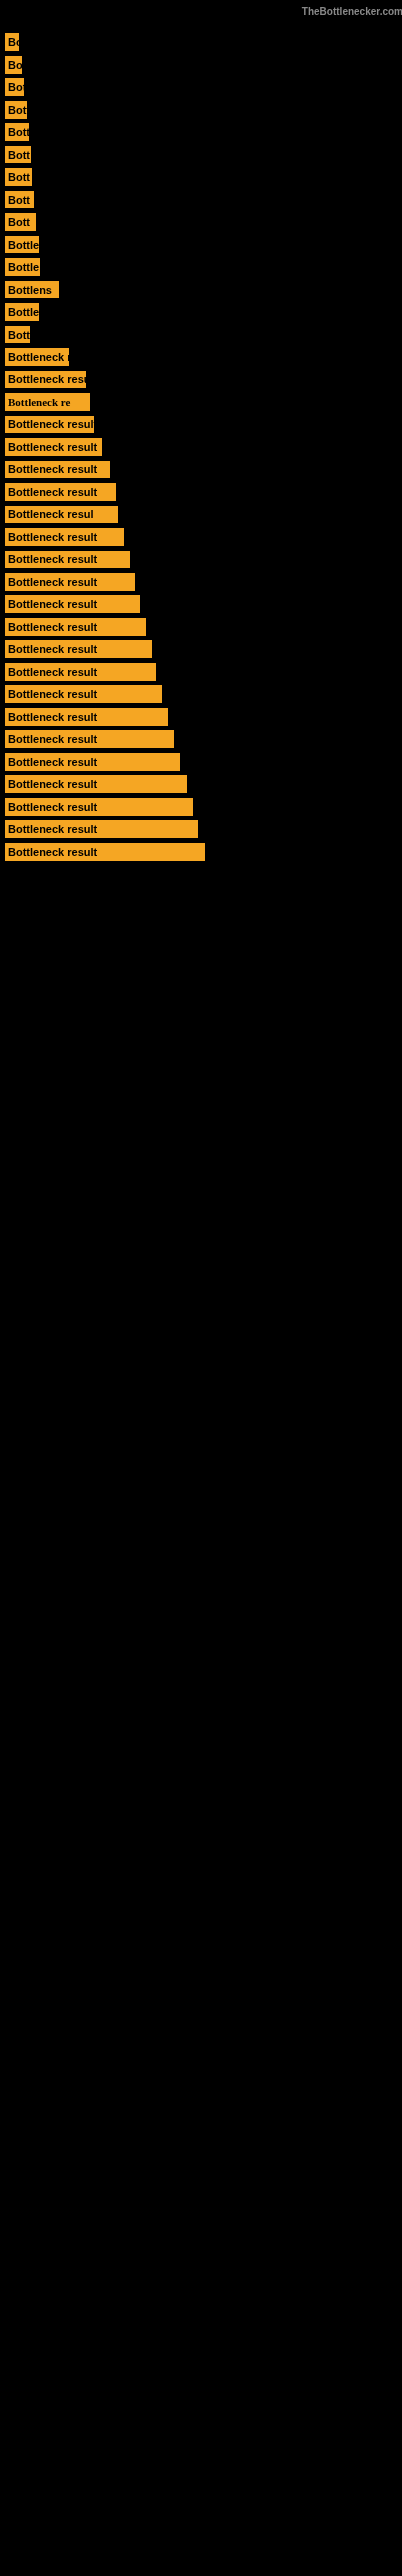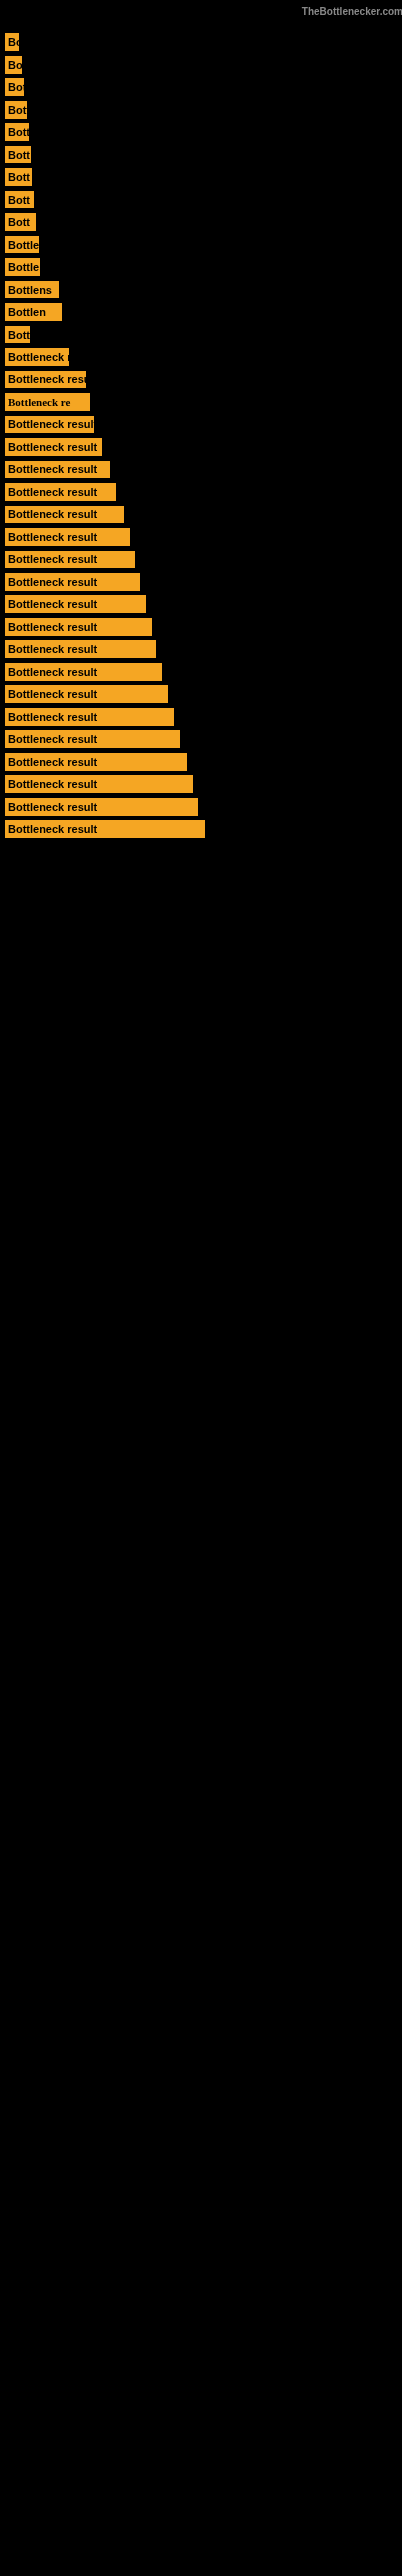--- a/index.html
+++ b/index.html
@@ -105,21 +105,21 @@
       <div class="bar" style="width: 35px;">
         <span class="bar-text">Bottle</span>
       </div>
     </div>
     <div class="bar-container">
       <div class="bar" style="width: 54px;">
         <span class="bar-text">Bottlens</span>
       </div>
     </div>
     <div class="bar-container">
-      <div class="bar" style="width: 57px;">
+      <div class="bar" style="width: 34px;">
         <span class="bar-text">Bottlen</span>
       </div>
     </div>
     <div class="bar-container">
       <div class="bar" style="width: 25px;">
         <span class="bar-text">Bottlene</span>
       </div>
     </div>
     <div class="bar-container">
       <div class="bar" style="width: 64px;">
@@ -150,20 +150,25 @@
       <div class="bar" style="width: 105px;">
         <span class="bar-text">Bottleneck result</span>
       </div>
     </div>
     <div class="bar-container">
       <div class="bar" style="width: 111px;">
         <span class="bar-text">Bottleneck result</span>
       </div>
     </div>
     <div class="bar-container">
+      <div class="bar" style="width: 113px;">
+        <span class="bar-text">Bottleneck resul</span>
+      </div>
+    </div>
+    <div class="bar-container">
       <div class="bar" style="width: 119px;">
         <span class="bar-text">Bottleneck result</span>
       </div>
     </div>
     <div class="bar-container">
       <div class="bar" style="width: 125px;">
         <span class="bar-text">Bottleneck result</span>
       </div>
     </div>
     <div class="bar-container">

